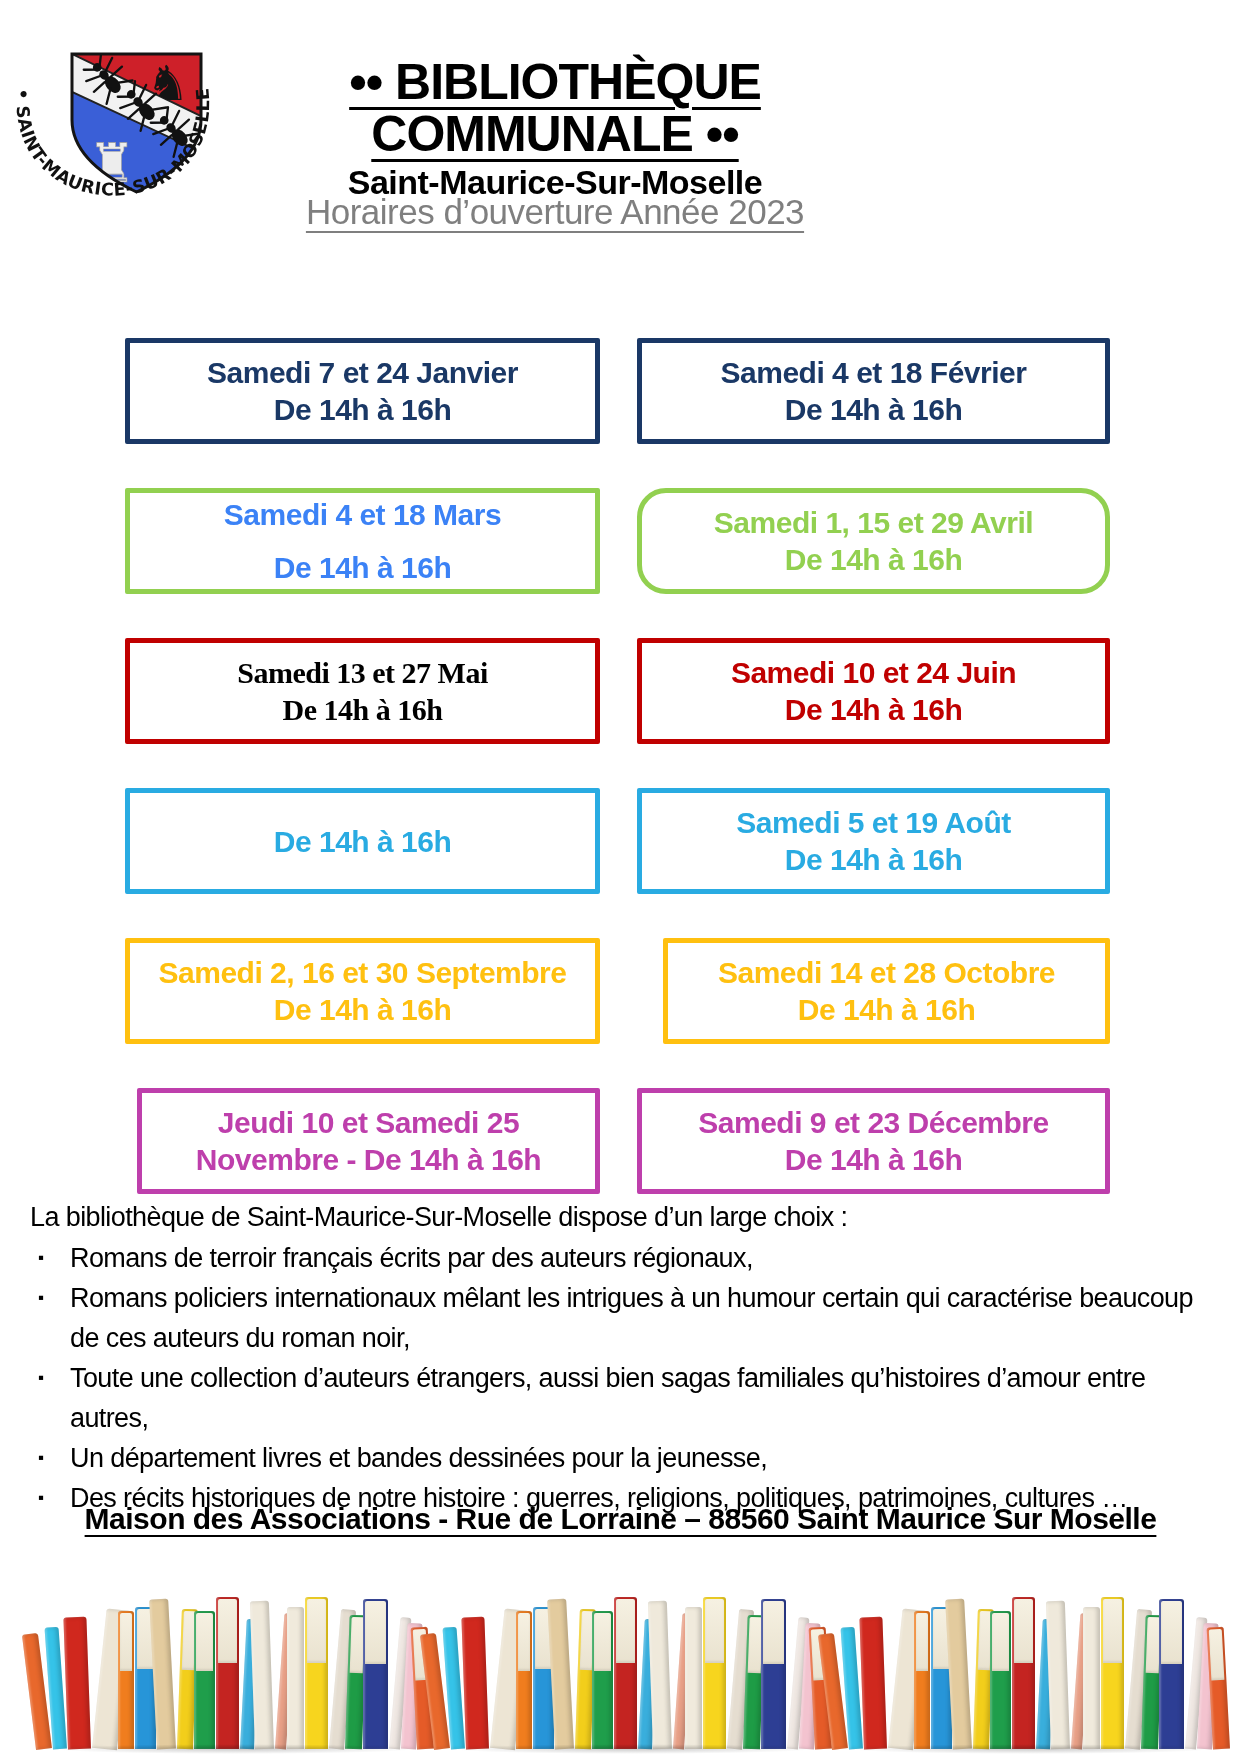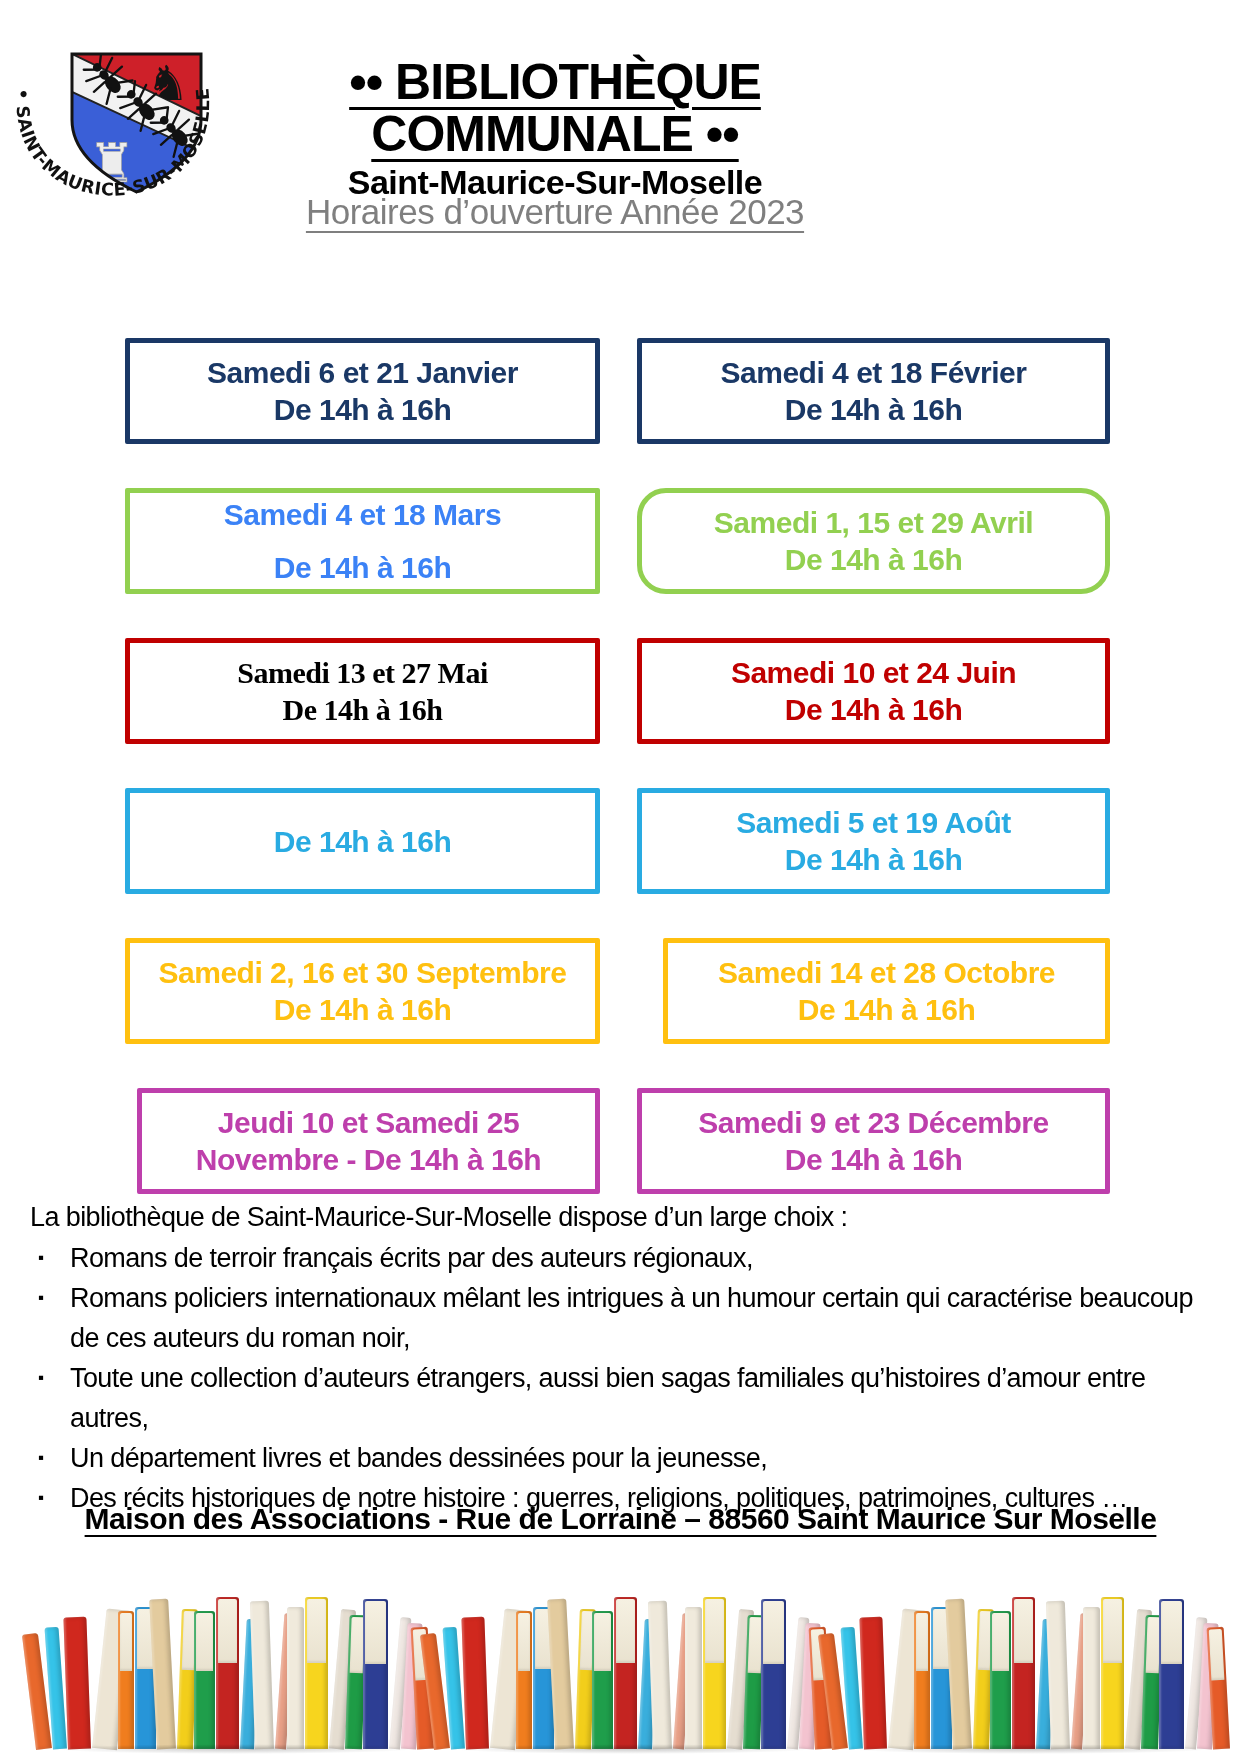--- a/index.html
+++ b/index.html
@@ -94,21 +94,21 @@
   </div>
 
   <div class="title-block">
     <div class="main-title">•• BIBLIOTHÈQUE COMMUNALE ••</div>
     <div class="sub-title">Saint-Maurice-Sur-Moselle</div>
   </div>
   <div class="season-title">Horaires d’ouverture Année 2023</div>
 
   <div class="schedule">
     <div class="schedule-box" style="border-color: rgb(26, 56, 102); color: rgb(26, 56, 102);">
-      <span>Samedi 6 et 21 Janvier</span>
+      <span>Samedi 7 et 24 Janvier</span>
       <span>De 14h à 16h</span>
     </div>
     <div class="schedule-box" style="border-color: rgb(26, 56, 102); color: rgb(26, 56, 102);">
       <span>Samedi 4 et 18 Février</span>
       <span>De 14h à 16h</span>
     </div>
     <div class="schedule-box" style="border-color: rgb(146, 208, 80); color: #3b82f6; gap: 16px;">
       <span>Samedi 4 et 18 Mars</span>
       <span>De 14h à 16h</span>
     </div>

